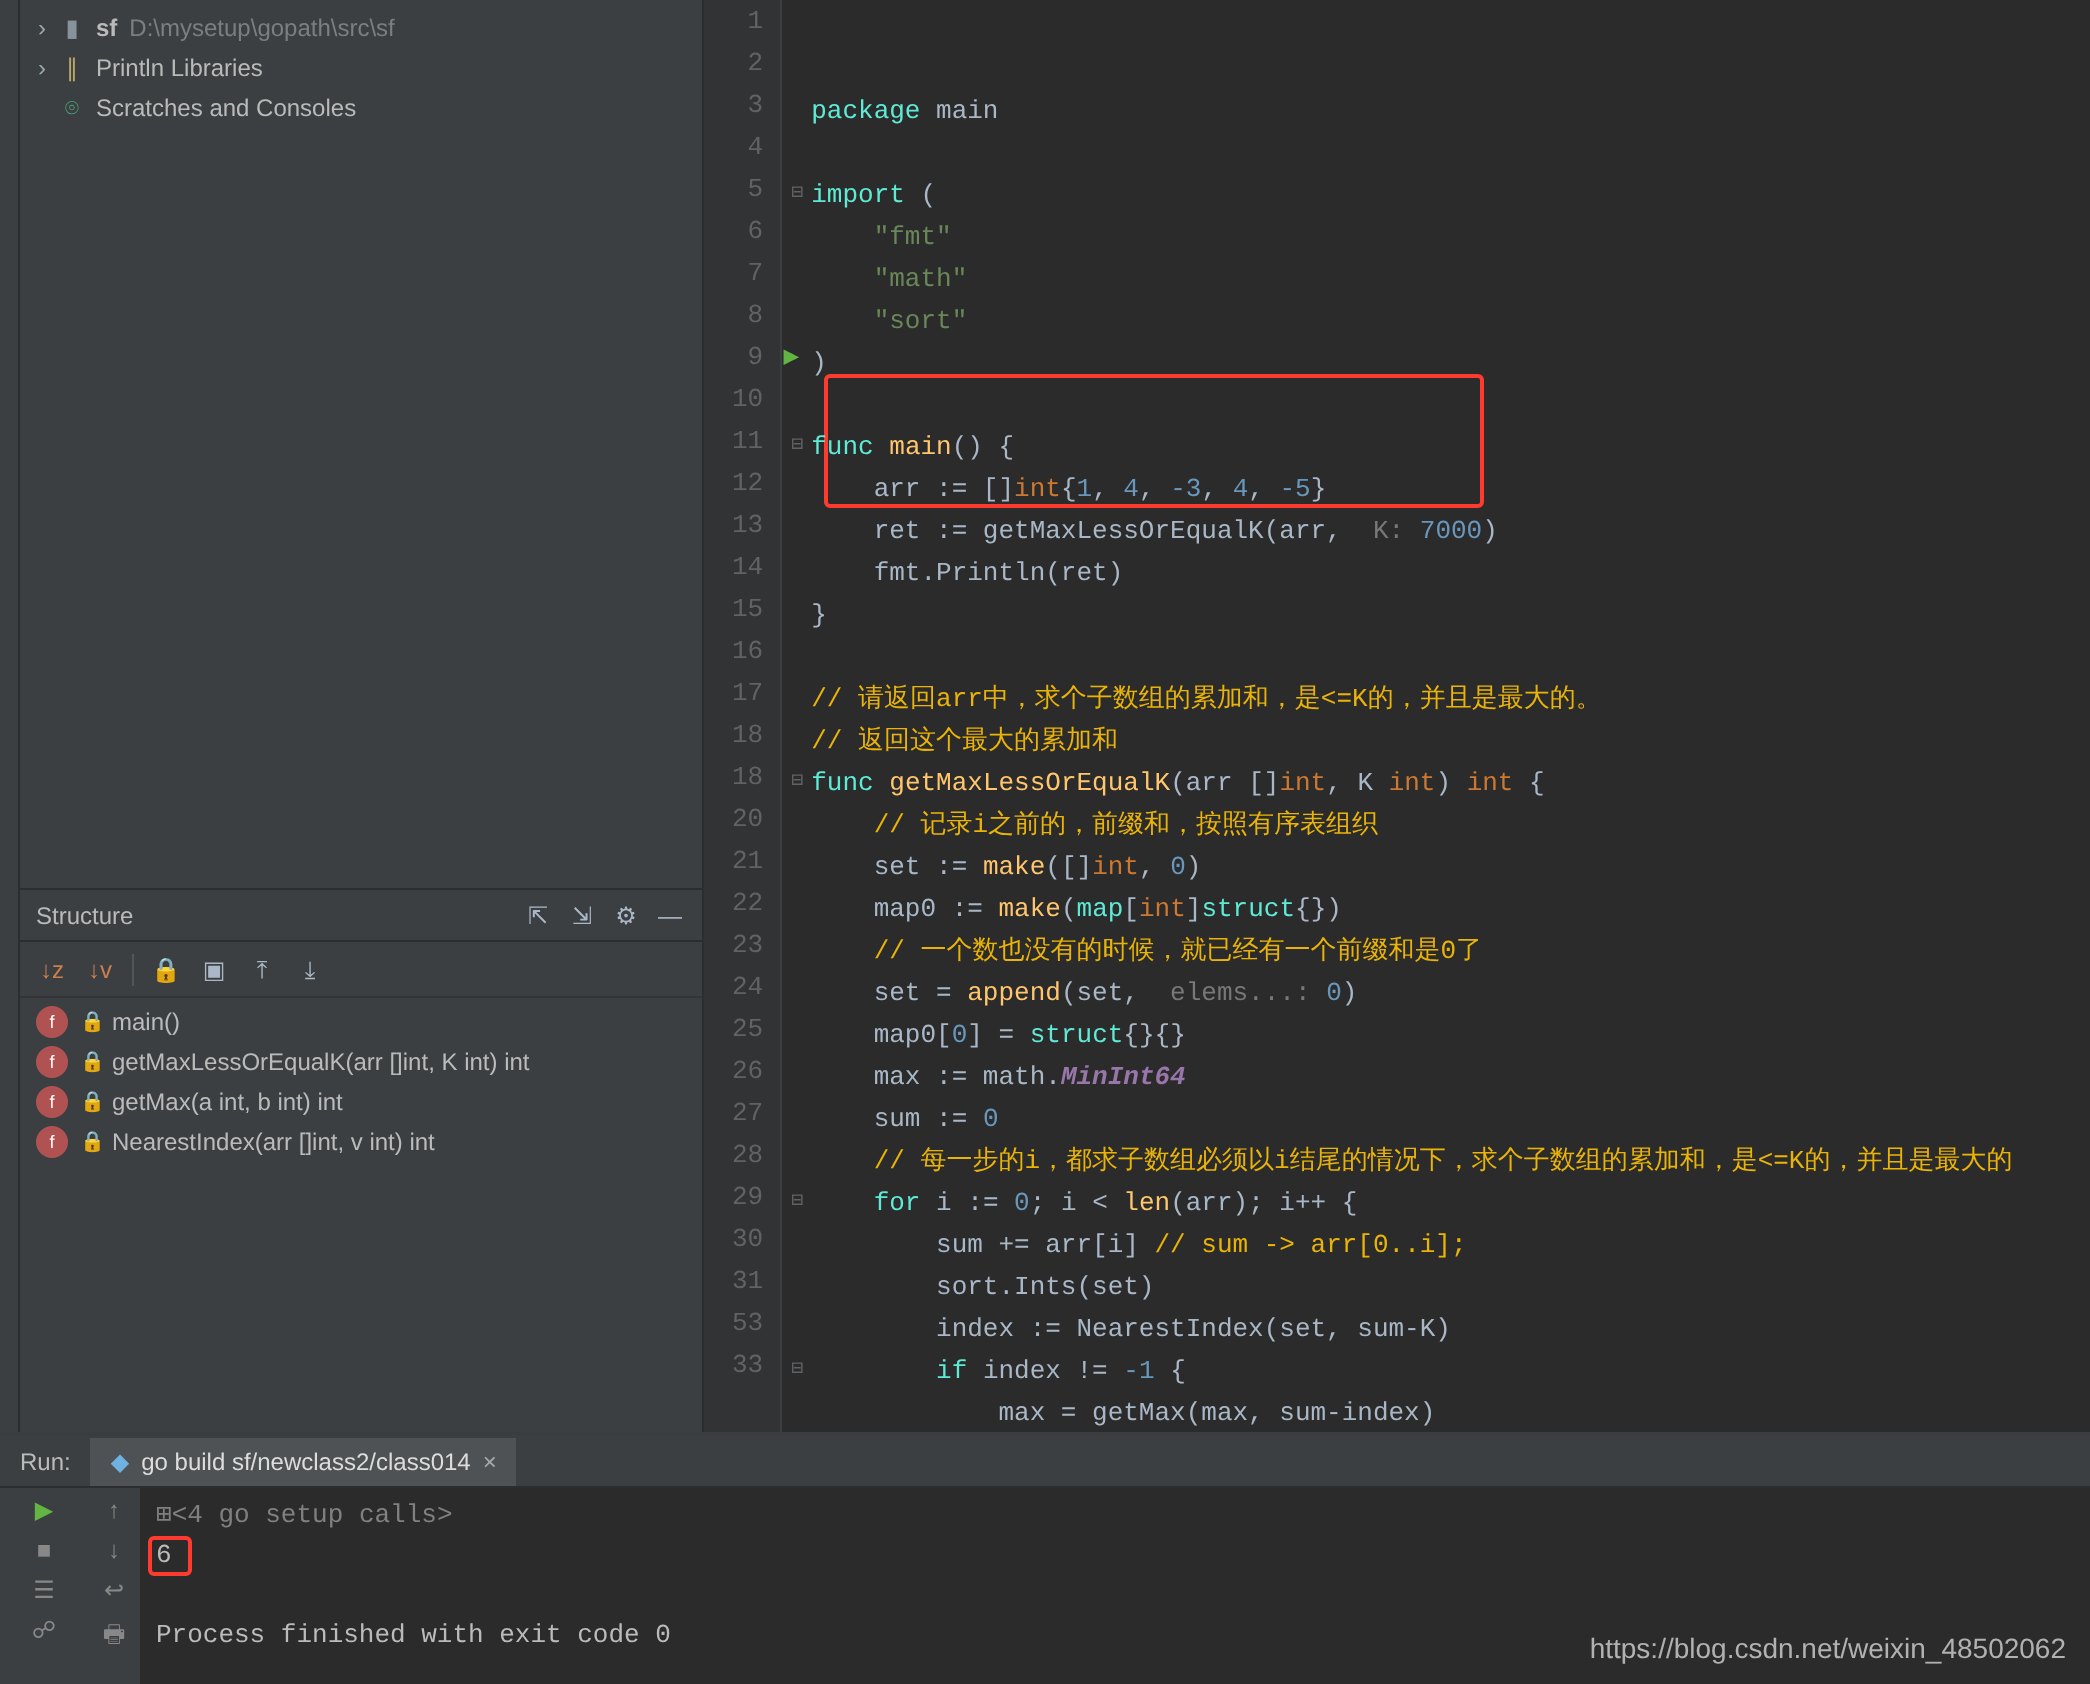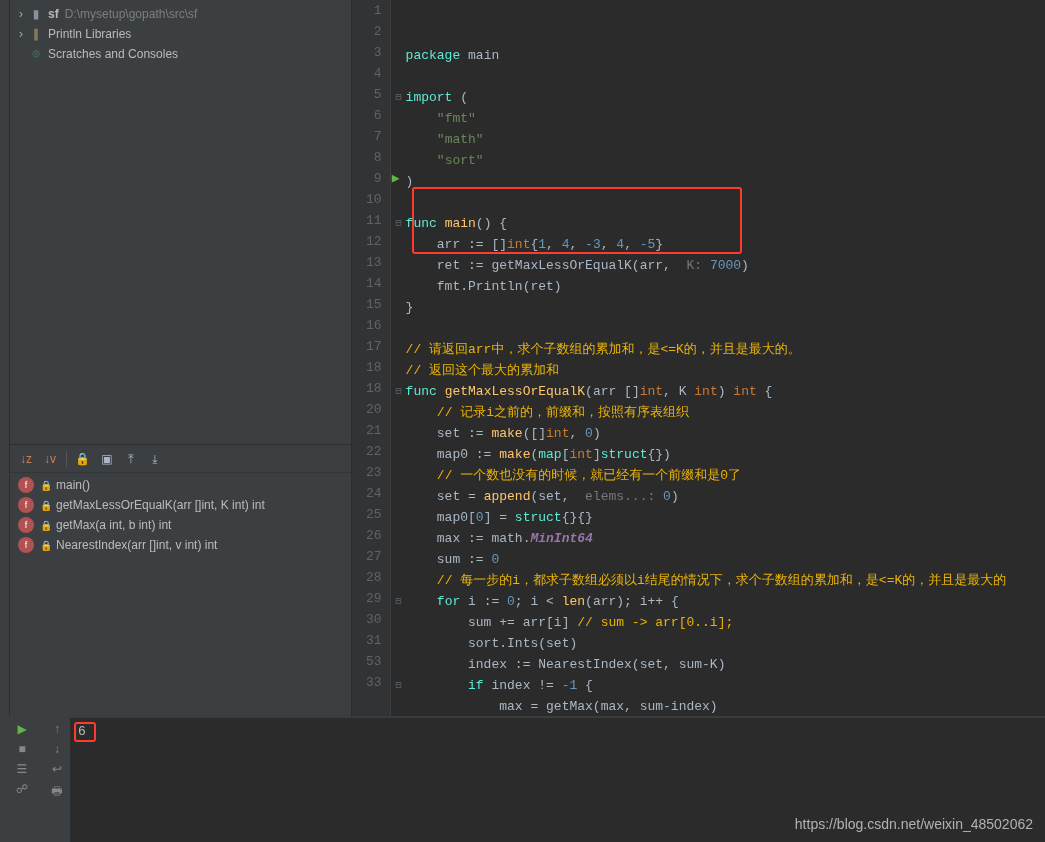--- a/index.html
+++ b/index.html
@@ -190,20 +190,29 @@
         <span>Println Libraries</span>
       </div>
       <div class="tree-row">
         <span class="chev"></span>
         <span class="tree-icon scratch-ico">⌾</span>
         <span>Scratches and Consoles</span>
       </div>
     </div>
 
     <div class="structure-panel">
+      <div class="struct-header">
+        <span>Structure</span>
+        <div class="struct-tools">
+          <span class="struct-ico">⇱</span>
+          <span class="struct-ico">⇲</span>
+          <span class="struct-ico">⚙</span>
+          <span class="struct-ico">—</span>
+        </div>
+      </div>
       <div class="struct-toolbar">
         <span class="struct-ico" style="color:#c97f4e">↓z</span>
         <span class="struct-ico" style="color:#c97f4e">↓v</span>
         <span style="width:1px;height:16px;background:#555"></span>
         <span class="struct-ico" style="color:#d08b3a">🔒</span>
         <span class="struct-ico">▣</span>
         <span class="struct-ico">⤒</span>
         <span class="struct-ico">⤓</span>
       </div>
       <div class="struct-body" id="struct-body">
@@ -268,38 +277,48 @@
         <div>33</div>
       </div>
     <div class="vline"></div>
     <div class="code" id="code">
       <div class="redbox" id="redbox-editor" style="top: 187px; left: 18px; width: 330px; height: 67px;"></div>
     <div class="code-line"><span class="kw">package</span><span> </span><span>main</span></div><div class="code-line"></div><div class="code-line"><span class="fold">⊟</span><span class="kw">import</span><span> (</span></div><div class="code-line"><span>    </span><span class="str">"fmt"</span></div><div class="code-line"><span>    </span><span class="str">"math"</span></div><div class="code-line"><span>    </span><span class="str">"sort"</span></div><div class="code-line"><span>)</span></div><div class="code-line"></div><div class="code-line"><span class="fold">⊟</span><span class="kw">func</span><span> </span><span class="fn">main</span><span>() {</span></div><div class="code-line"><span>    arr := []</span><span class="typ">int</span><span>{</span><span class="num">1</span><span>, </span><span class="num">4</span><span>, </span><span class="num">-3</span><span>, </span><span class="num">4</span><span>, </span><span class="num">-5</span><span>}</span></div><div class="code-line"><span>    ret := getMaxLessOrEqualK(arr,  </span><span class="hint">K:</span><span> </span><span class="num">7000</span><span>)</span></div><div class="code-line"><span>    fmt.Println(ret)</span></div><div class="code-line"><span>}</span></div><div class="code-line"></div><div class="code-line"><span class="cm">// 请返回arr中，求个子数组的累加和，是&lt;=K的，并且是最大的。</span></div><div class="code-line"><span class="cm">// 返回这个最大的累加和</span></div><div class="code-line"><span class="fold">⊟</span><span class="kw">func</span><span> </span><span class="fn">getMaxLessOrEqualK</span><span>(arr []</span><span class="typ">int</span><span>, K </span><span class="typ">int</span><span>) </span><span class="typ">int</span><span> {</span></div><div class="code-line"><span>    </span><span class="cm">// 记录i之前的，前缀和，按照有序表组织</span></div><div class="code-line"><span>    set := </span><span class="fn">make</span><span>([]</span><span class="typ">int</span><span>, </span><span class="num">0</span><span>)</span></div><div class="code-line"><span>    map0 := </span><span class="fn">make</span><span>(</span><span class="kw">map</span><span>[</span><span class="typ">int</span><span>]</span><span class="kw">struct</span><span>{})</span></div><div class="code-line"><span>    </span><span class="cm">// 一个数也没有的时候，就已经有一个前缀和是0了</span></div><div class="code-line"><span>    set = </span><span class="fn">append</span><span>(set,  </span><span class="hint">elems...:</span><span> </span><span class="num">0</span><span>)</span></div><div class="code-line"><span>    map0[</span><span class="num">0</span><span>] = </span><span class="kw">struct</span><span>{}{}</span></div><div class="code-line"><span>    max := math.</span><span class="ident">MinInt64</span></div><div class="code-line"><span>    sum := </span><span class="num">0</span></div><div class="code-line"><span>    </span><span class="cm">// 每一步的i，都求子数组必须以i结尾的情况下，求个子数组的累加和，是&lt;=K的，并且是最大的</span></div><div class="code-line"><span class="fold">⊟</span><span>    </span><span class="kw">for</span><span> i := </span><span class="num">0</span><span>; i &lt; </span><span class="fn">len</span><span>(arr); i++ {</span></div><div class="code-line"><span>        sum += arr[i] </span><span class="cm">// sum -&gt; arr[0..i];</span></div><div class="code-line"><span>        sort.Ints(set)</span></div><div class="code-line"><span>        index := NearestIndex(set, sum-K)</span></div><div class="code-line"><span class="fold">⊟</span><span>        </span><span class="kw">if</span><span> index != </span><span class="num">-1</span><span> {</span></div><div class="code-line"><span>            max = getMax(max, sum-index)</span></div></div>
   </div>
 </div>
 
 <div class="bottom">
+  <div class="run-tab-bar">
+    <span class="run-label">Run:</span>
+    <div class="run-tab">
+      <span style="color:#6fb1e0">◆</span>
+      <span>go build sf/newclass2/class014</span>
+      <span class="close-x">×</span>
+    </div>
+  </div>
   <div class="console-area">
     <div class="console-gutter-inner">
       <div class="console-gutter cg-col">
         <span style="color:#62b543">▶</span>
         <span style="color:#888">■</span>
         <span style="color:#888">☰</span>
         <span style="color:#888">☍</span>
       </div>
       <div class="console-gutter cg-col" style="width:26px">
         <span style="color:#888">↑</span>
         <span style="color:#888">↓</span>
         <span style="color:#888">↩</span>
         <span style="color:#888">🖶</span>
       </div>
     </div>
     <div class="console-text">
+      <div class="line"><span style="color:#808080">⊞</span><span style="color:#808080">&lt;4 go setup calls&gt;</span></div>
       <div class="line" style="position:relative">
         <span class="redbox" style="left:-4px;top:0;width:22px;height:20px"></span>
         <span>6</span>
       </div>
       <div class="line"></div>
+      <div class="line">Process finished with exit code 0</div>
     </div>
   </div>
 </div>
 
 <div class="watermark">https://blog.csdn.net/weixin_48502062</div>
 
 </body></html>

